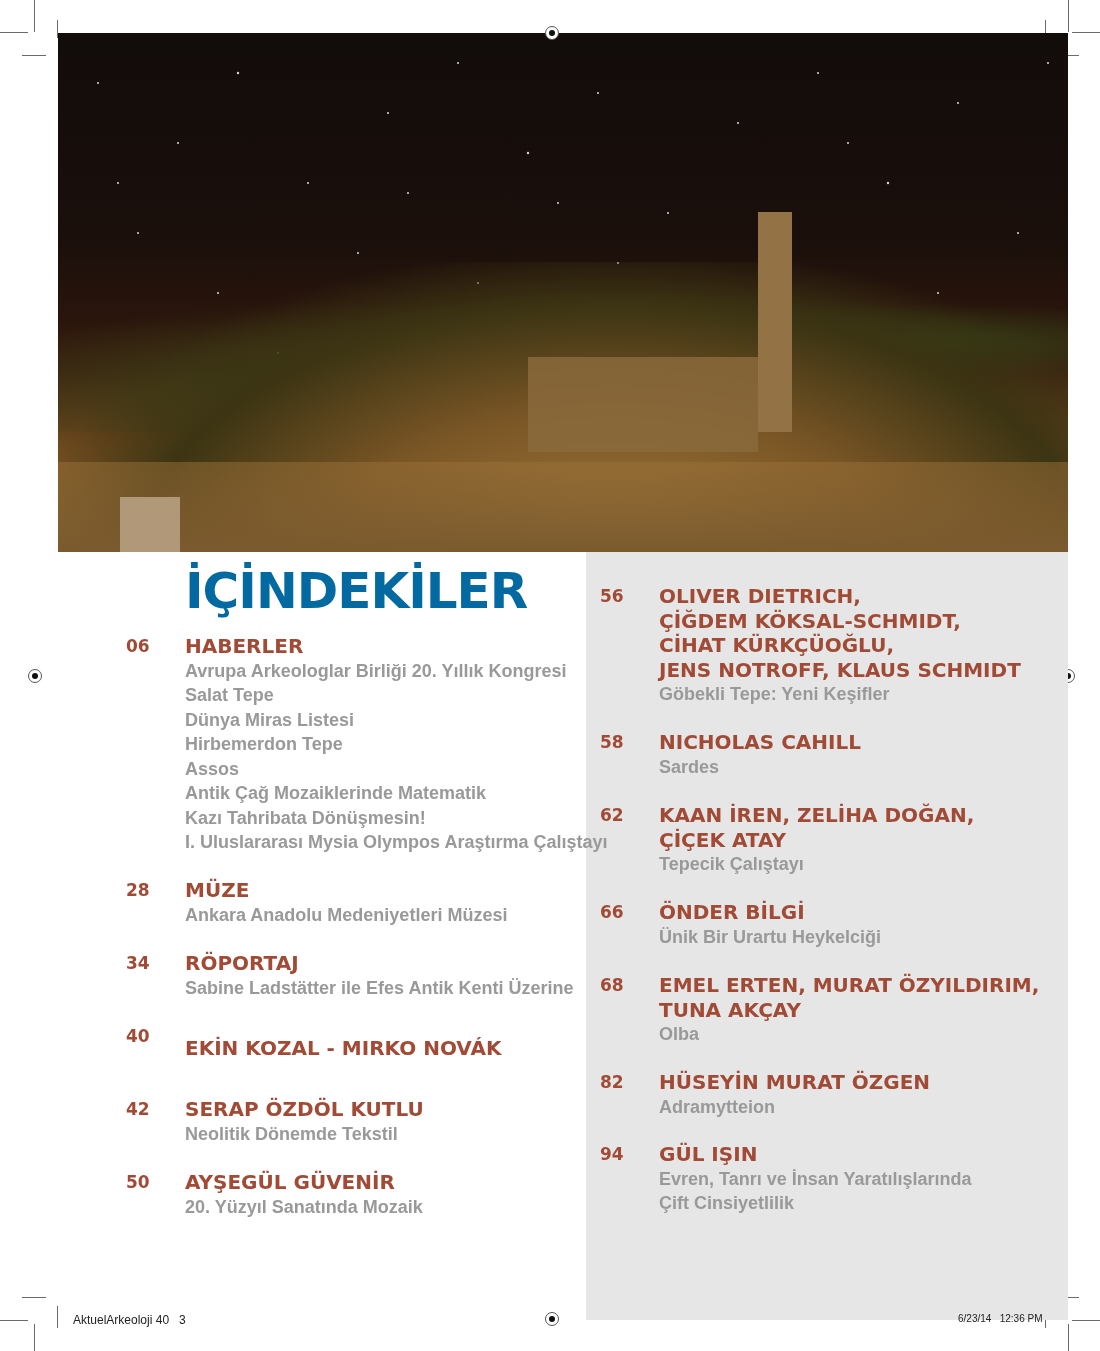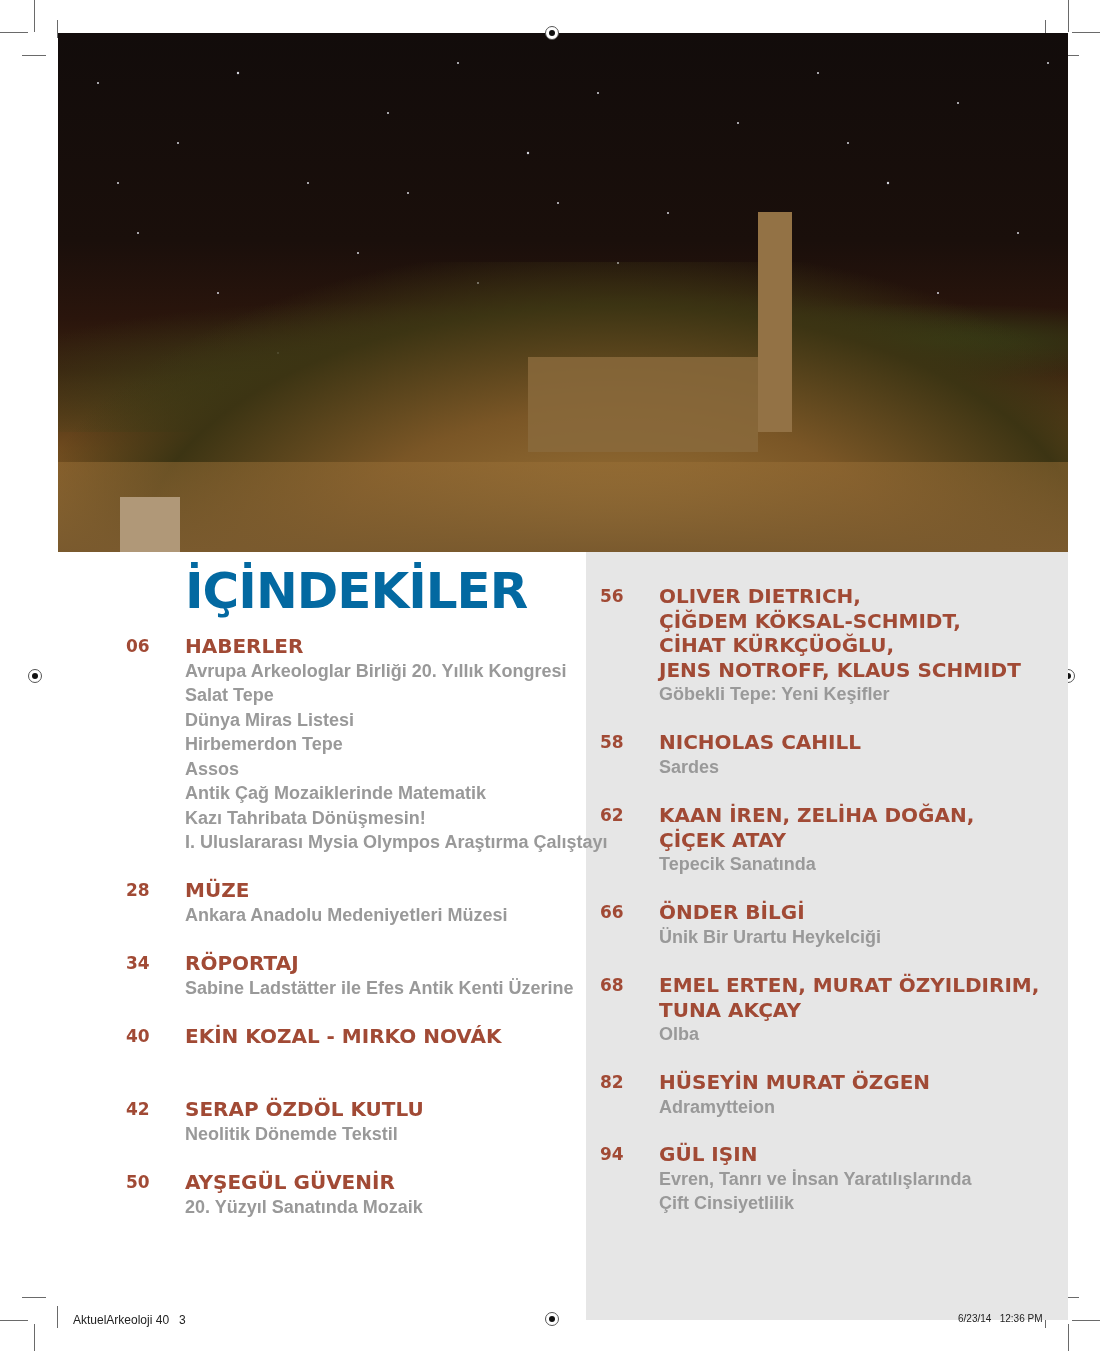--- a/index.html
+++ b/index.html
@@ -131,21 +131,21 @@
 <div class="entry" style="left:126px;top:951px;">
   <span class="num">34</span>
   <div class="head" style="left:59px;top:0;">
     <div>RÖPORTAJ</div>
     <div class="sub">Sabine Ladstätter ile Efes Antik Kenti Üzerine</div>
   </div>
 </div>
 
 <div class="entry" style="left:126px;top:1024px;">
   <span class="num">40</span>
-  <div class="head" style="left:59px;top:0;">
+  <div class="head" style="left:59px;top:12px;">
     <div>EKİN KOZAL - MIRKO NOVÁK</div>
   </div>
 </div>
 
 <div class="entry" style="left:126px;top:1097px;">
   <span class="num">42</span>
   <div class="head" style="left:59px;top:0;">
     <div>SERAP ÖZDÖL KUTLU</div>
     <div class="sub">Neolitik Dönemde Tekstil</div>
   </div>
@@ -176,21 +176,21 @@
     <div>NICHOLAS CAHILL</div>
     <div class="sub">Sardes</div>
   </div>
 </div>
 
 <div class="entry" style="left:600px;top:803px;">
   <span class="num">62</span>
   <div class="head" style="left:59px;top:0;">
     <div>KAAN İREN, ZELİHA DOĞAN,</div>
     <div>ÇİÇEK ATAY</div>
-    <div class="sub">Tepecik Sanatında</div>
+    <div class="sub">Tepecik Çalıştayı</div>
   </div>
 </div>
 
 <div class="entry" style="left:600px;top:900px;">
   <span class="num">66</span>
   <div class="head" style="left:59px;top:0;">
     <div>ÖNDER BİLGİ</div>
     <div class="sub">Ünik Bir Urartu Heykelciği</div>
   </div>
 </div>

